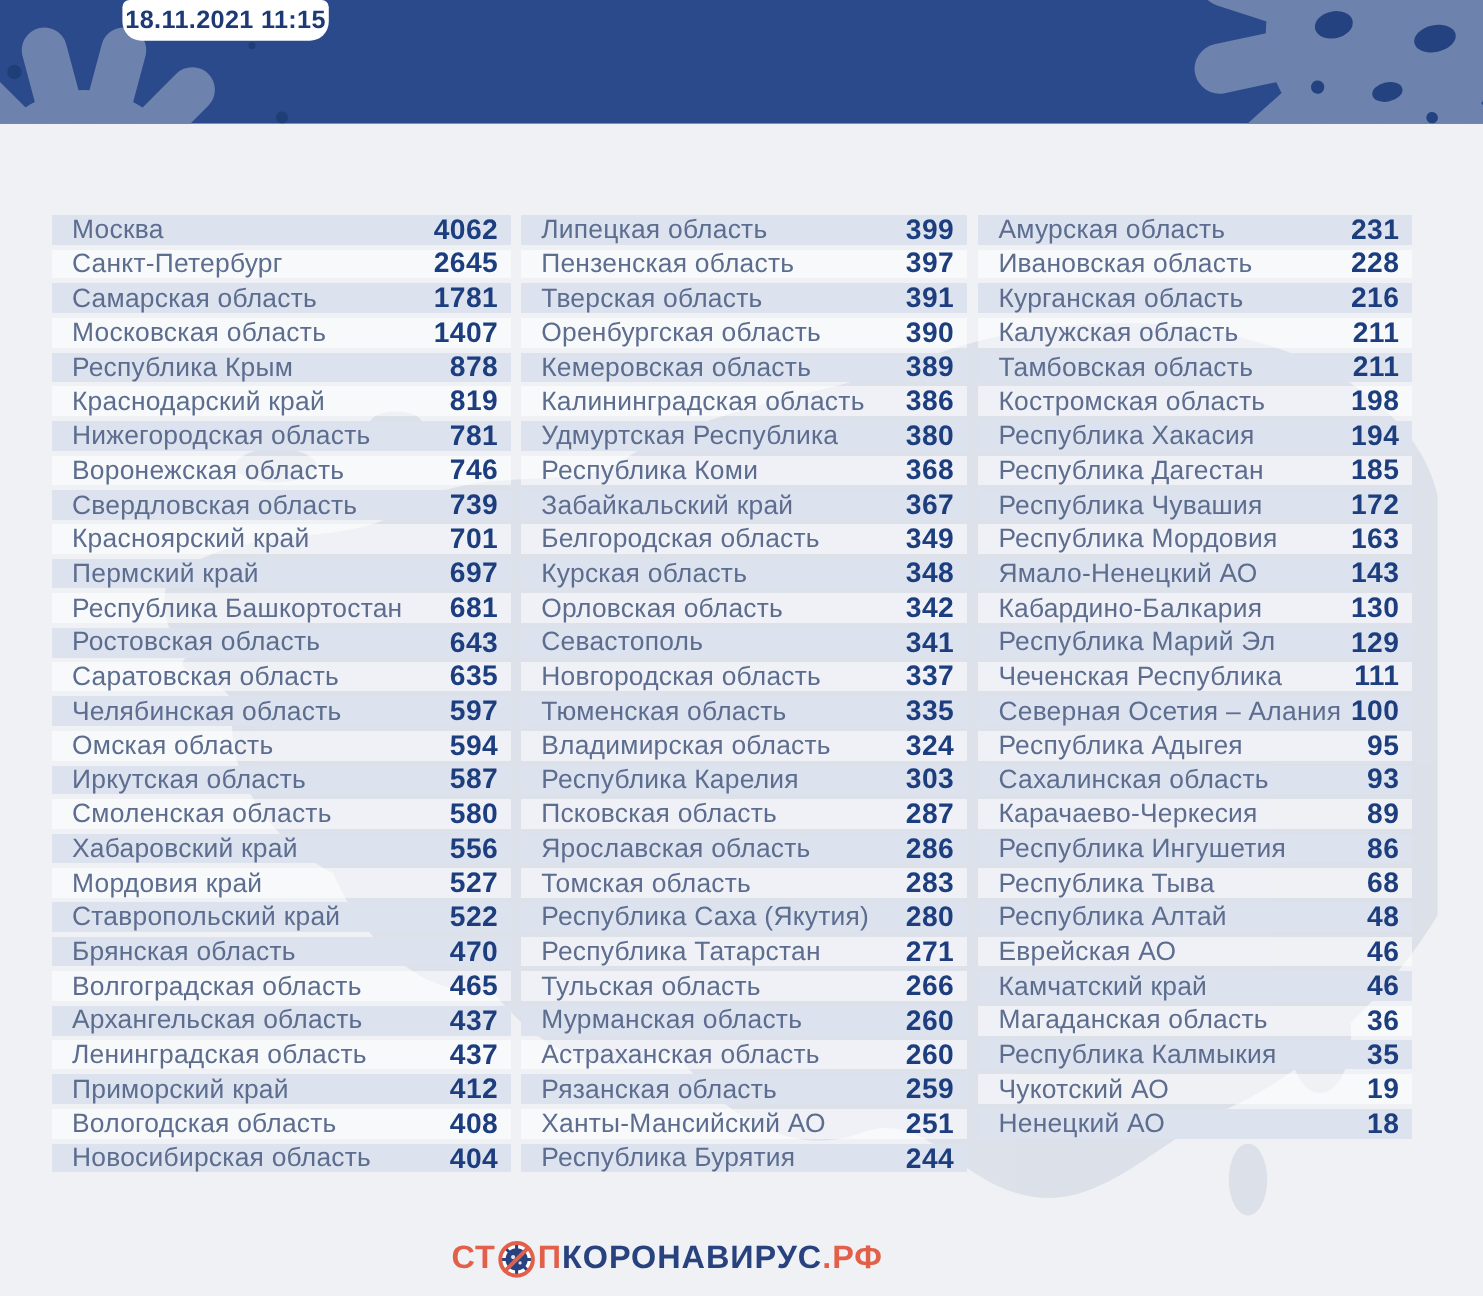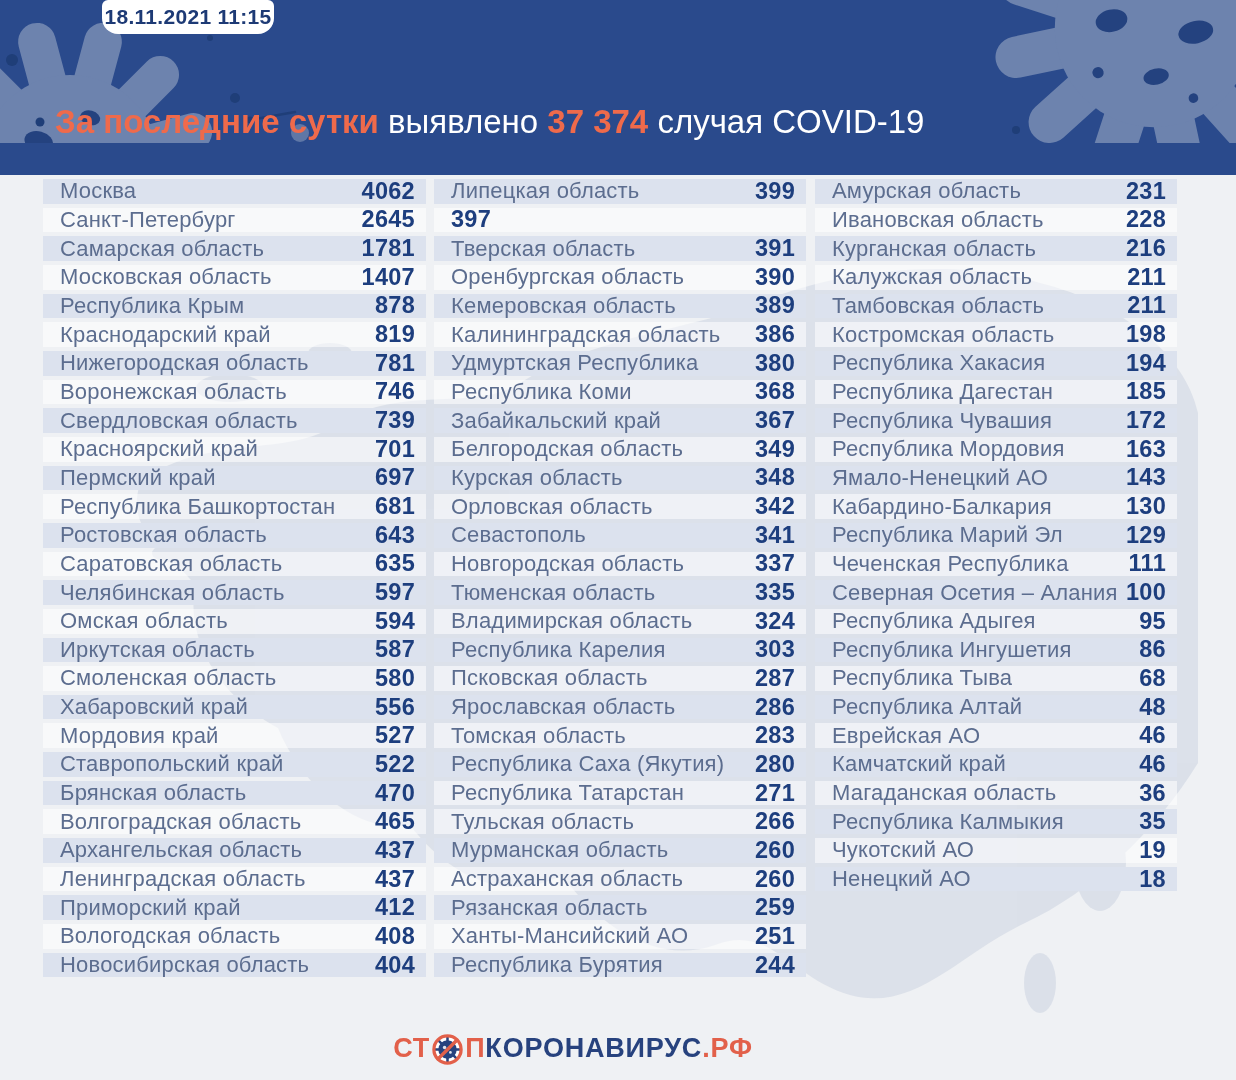--- a/index.html
+++ b/index.html
@@ -14,21 +14,21 @@
     --logo-orange:#e2604a;
     --logo-navy:#27427e;
     --badge-text:#1d3a75;
   }
   *{margin:0;padding:0;box-sizing:border-box;}
   html,body{background:#fff;}
   body{font-family:"Liberation Sans", sans-serif;}
   .stage{position:relative;width:1236px;height:1080px;background:var(--body-bg);overflow:hidden;}
 
   
-  .hdr{position:absolute;top:0;left:0;width:1236px;height:175px;background:var(--header-bg);overflow:hidden;}
+  .hdr{position:absolute;top:0;left:0;width:1236px;height:103px;background:var(--header-bg);overflow:hidden;}
   .virus-left{position:absolute;left:0;top:0;}
   .virus-right{position:absolute;right:0;top:0;}
   .badge{position:absolute;left:102px;top:0;width:172px;height:34px;background:#fff;
          border-radius:6px 6px 16px 16px;display:flex;align-items:center;justify-content:center;}
   .badge span{font-size:21px;font-weight:bold;color:var(--badge-text);letter-spacing:0.3px;}
   .title{position:absolute;left:55px;top:56px;font-size:33px;font-weight:normal;color:#ffffff;white-space:pre;margin-top:47px;}
   .title .hl{color:var(--accent);font-weight:bold;}
 
   
   .bodyarea{position:absolute;top:143px;left:0;width:1236px;height:937px;}
@@ -39,21 +39,21 @@
   .col:nth-child(2){width:372px;margin-left:8px;}
   .col:nth-child(3){width:362px;margin-left:9px;}
   .row{height:28.66px;display:flex;justify-content:space-between;align-items:center;
        padding:0 11px 0 17px;border-top:2px solid transparent;border-bottom:2px solid transparent;}
   .row.striped{background:var(--stripe);background-clip:padding-box;}
   .row.plain{background:rgba(255,255,255,0.55);background-clip:padding-box;}
   .rname{font-size:22px;color:var(--name-color);letter-spacing:0.2px;white-space:nowrap;}
   .rval{font-size:23.5px;font-weight:bold;color:var(--navy);letter-spacing:0.3px;}
 
   
-  .logo{position:absolute;left:17px;top:889px;width:1112px;display:flex;justify-content:center;
+  .logo{position:absolute;left:0;top:889px;width:1112px;display:flex;justify-content:center;
         align-items:center;font-size:27px;font-weight:bold;letter-spacing:0.8px;}
   .lg-or{color:var(--logo-orange);}
   .lg-nv{color:var(--logo-navy);text-align:right;}
   .lg-icon{margin:0 1px;position:relative;top:1px;}
 </style>
 </head>
 <body>
 
 <div class="stage">
 
@@ -258,20 +258,21 @@
             <span class="rname">Новосибирская область</span>
             <span class="rval">404</span>
           </div>
         </div>
         <div class="col">
           <div class="row striped">
             <span class="rname">Липецкая область</span>
             <span class="rval">399</span>
           </div>
           <div class="row plain">
+            <span class="rname">Пензенская область</span>
             <span class="rval">397</span>
           </div>
           <div class="row striped">
             <span class="rname">Тверская область</span>
             <span class="rval">391</span>
           </div>
           <div class="row plain">
             <span class="rname">Оренбургская область</span>
             <span class="rval">390</span>
           </div>
@@ -429,20 +430,28 @@
             <span class="rname">Чеченская Республика</span>
             <span class="rval">111</span>
           </div>
           <div class="row striped">
             <span class="rname">Северная Осетия – Алания</span>
             <span class="rval">100</span>
           </div>
           <div class="row plain">
             <span class="rname">Республика Адыгея</span>
             <span class="rval">95</span>
+          </div>
+          <div class="row striped">
+            <span class="rname">Сахалинская область</span>
+            <span class="rval">93</span>
+          </div>
+          <div class="row plain">
+            <span class="rname">Карачаево-Черкесия</span>
+            <span class="rval">89</span>
           </div>
           <div class="row striped">
             <span class="rname">Республика Ингушетия</span>
             <span class="rval">86</span>
           </div>
           <div class="row plain">
             <span class="rname">Республика Тыва</span>
             <span class="rval">68</span>
           </div>
           <div class="row striped">

